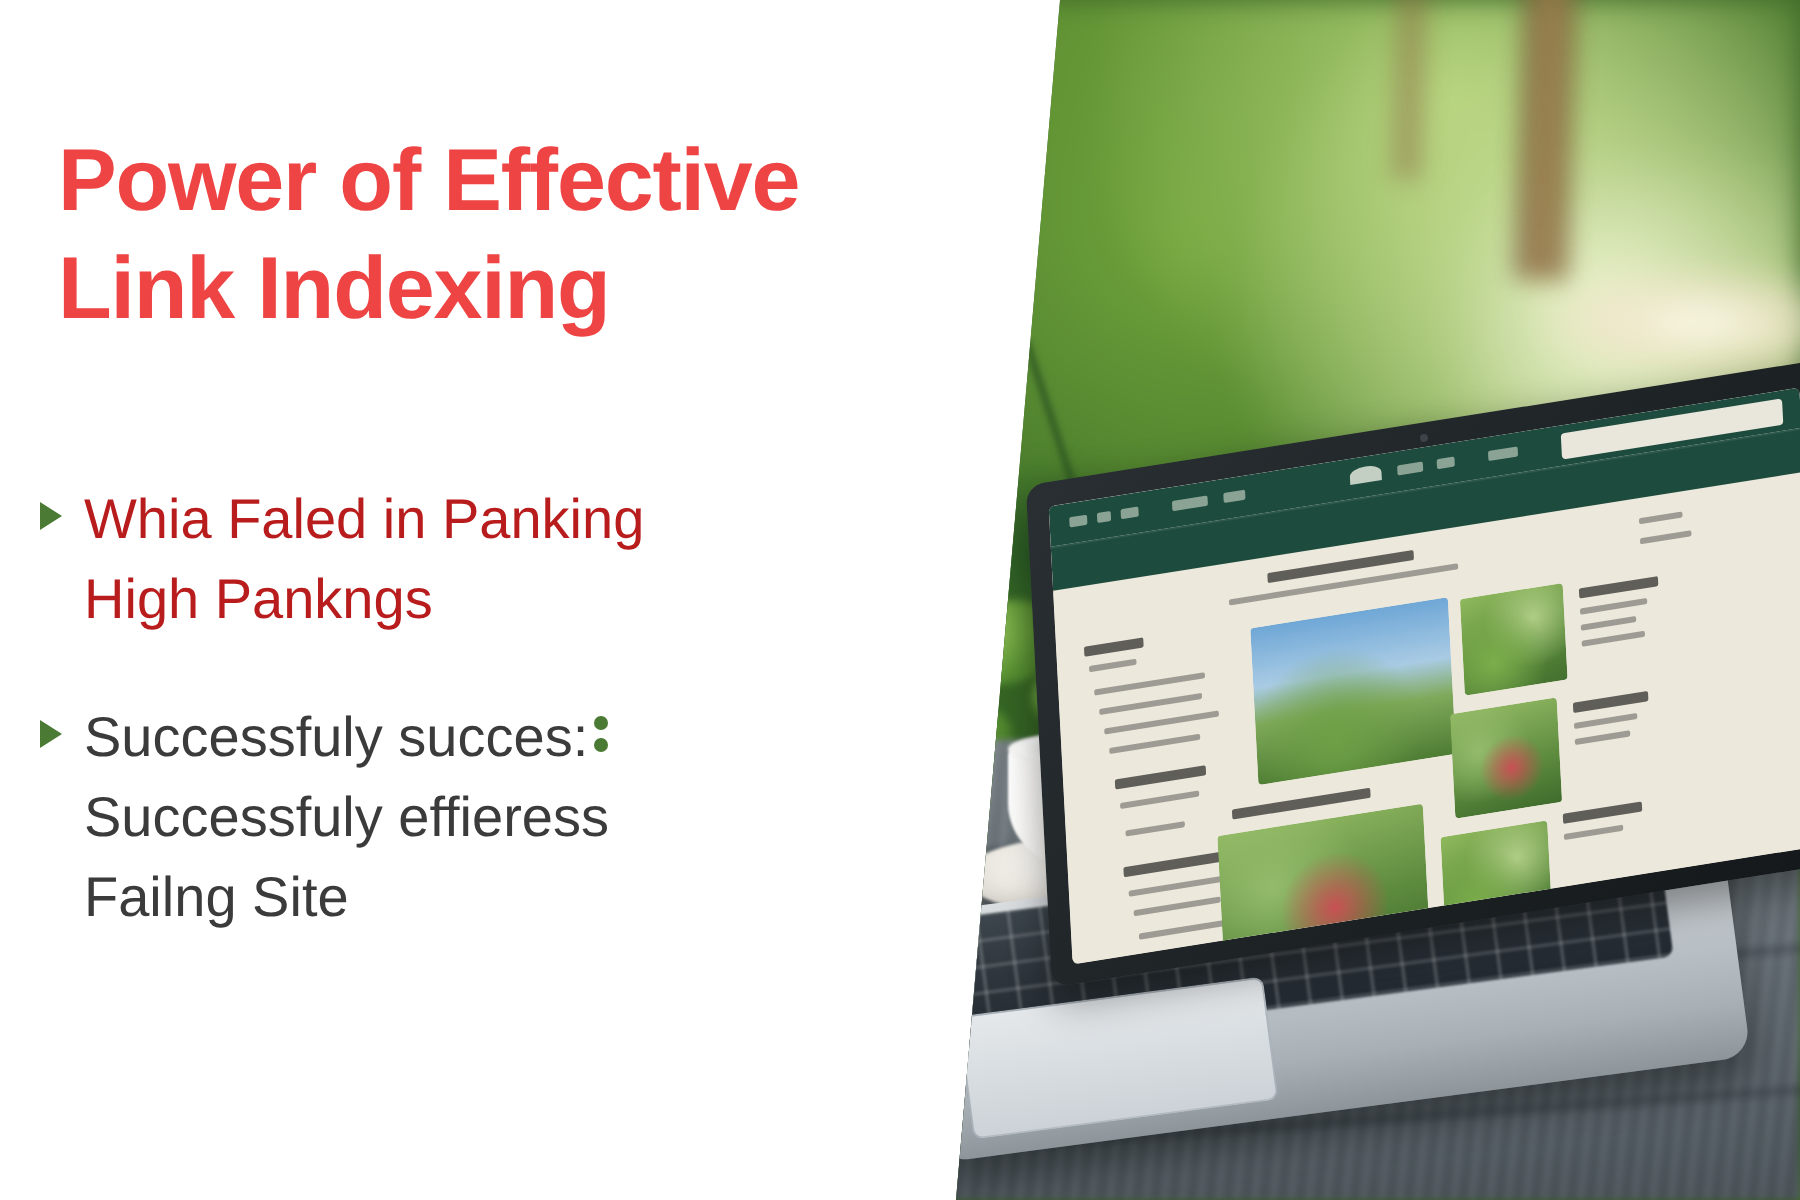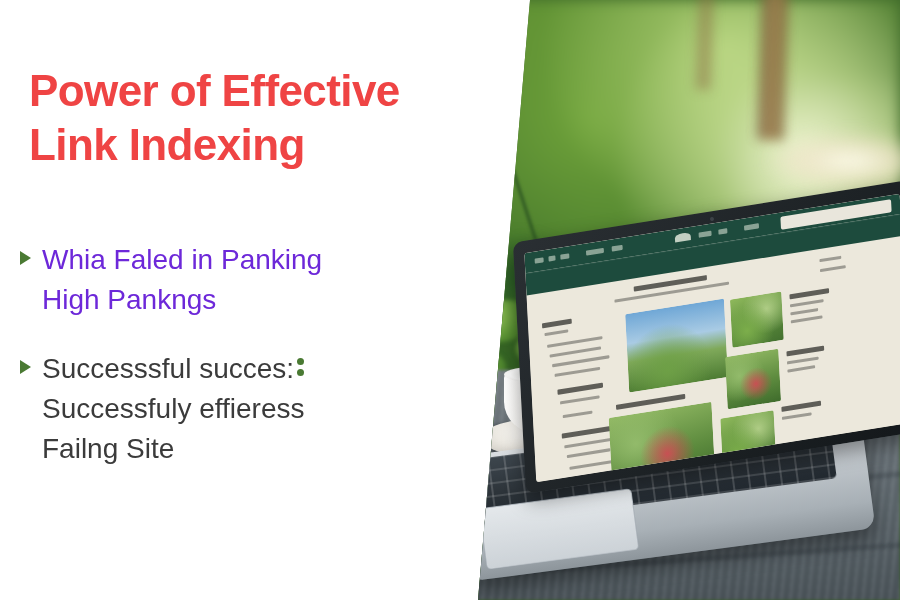--- a/index.html
+++ b/index.html
@@ -365,21 +365,21 @@
     margin: 11px 11px 0 4px;
     border-left: 11px solid #4a7a33;
     border-top: 7px solid transparent;
     border-bottom: 7px solid transparent;
   }
   .bullet-text {
     font-size: 28px;
     line-height: 1.44;
     white-space: pre-line;
   }
-  .bullet-text.green { color: #6d28d9; }
+  .bullet-text.green { color: #b91c1c; }
   .bullet-text.dark  { color: #3b3b3b; }
   .dot-mark {
     display: inline-block;
     position: relative;
     width: 9px;
     height: 26px;
     vertical-align: -4px;
     margin-left: 3px;
   }
   .dot-mark i {
@@ -511,21 +511,21 @@
     <div class="bullets">
 
       <div class="bullet-row">
         <span class="bullet-marker"></span>
         <span class="bullet-text green">Whia Faled in Panking
 High Pankngs</span>
       </div>
 
       <div class="bullet-row">
         <span class="bullet-marker"></span>
-        <span class="bullet-text dark"><span>Successsful succes:</span><span class="dot-mark"><i></i><i></i></span><span>
+        <span class="bullet-text dark"><span>Successfuly succes:</span><span class="dot-mark"><i></i><i></i></span><span>
 Successfuly effieress
 Failng Site</span></span>
       </div>
 
     </div>
   </div>
 
 </div>
 
 </body></html>

